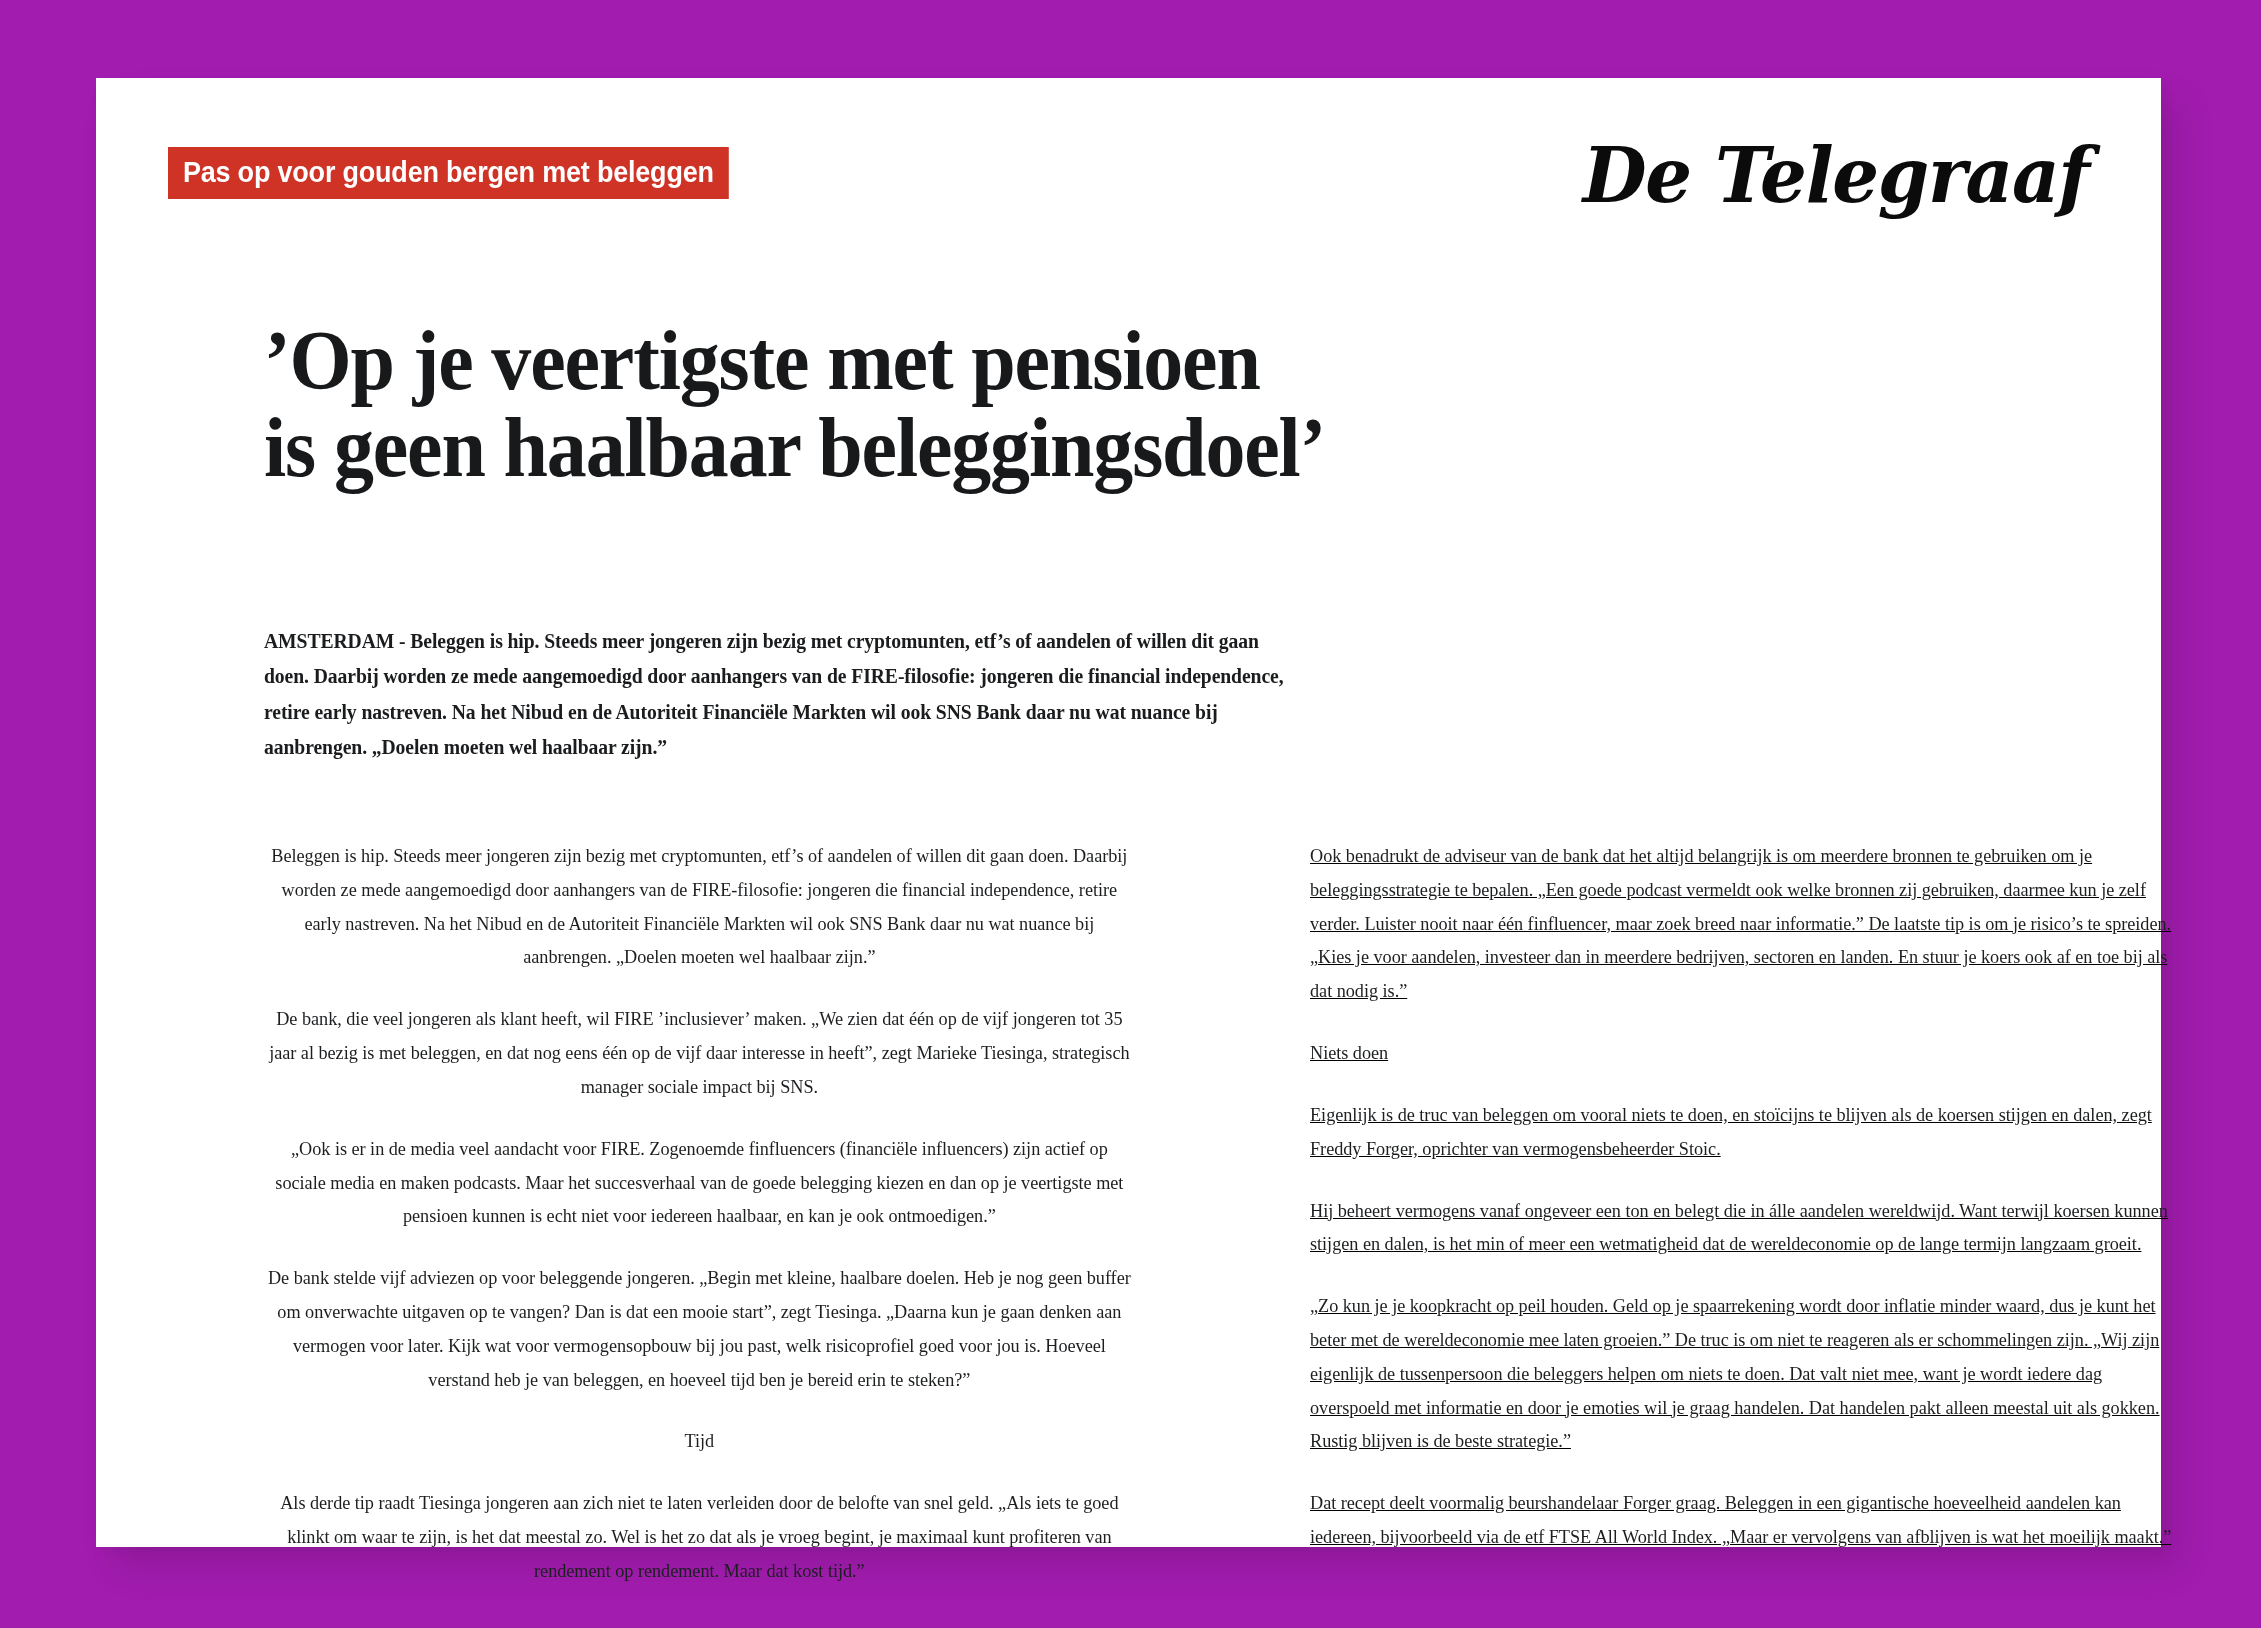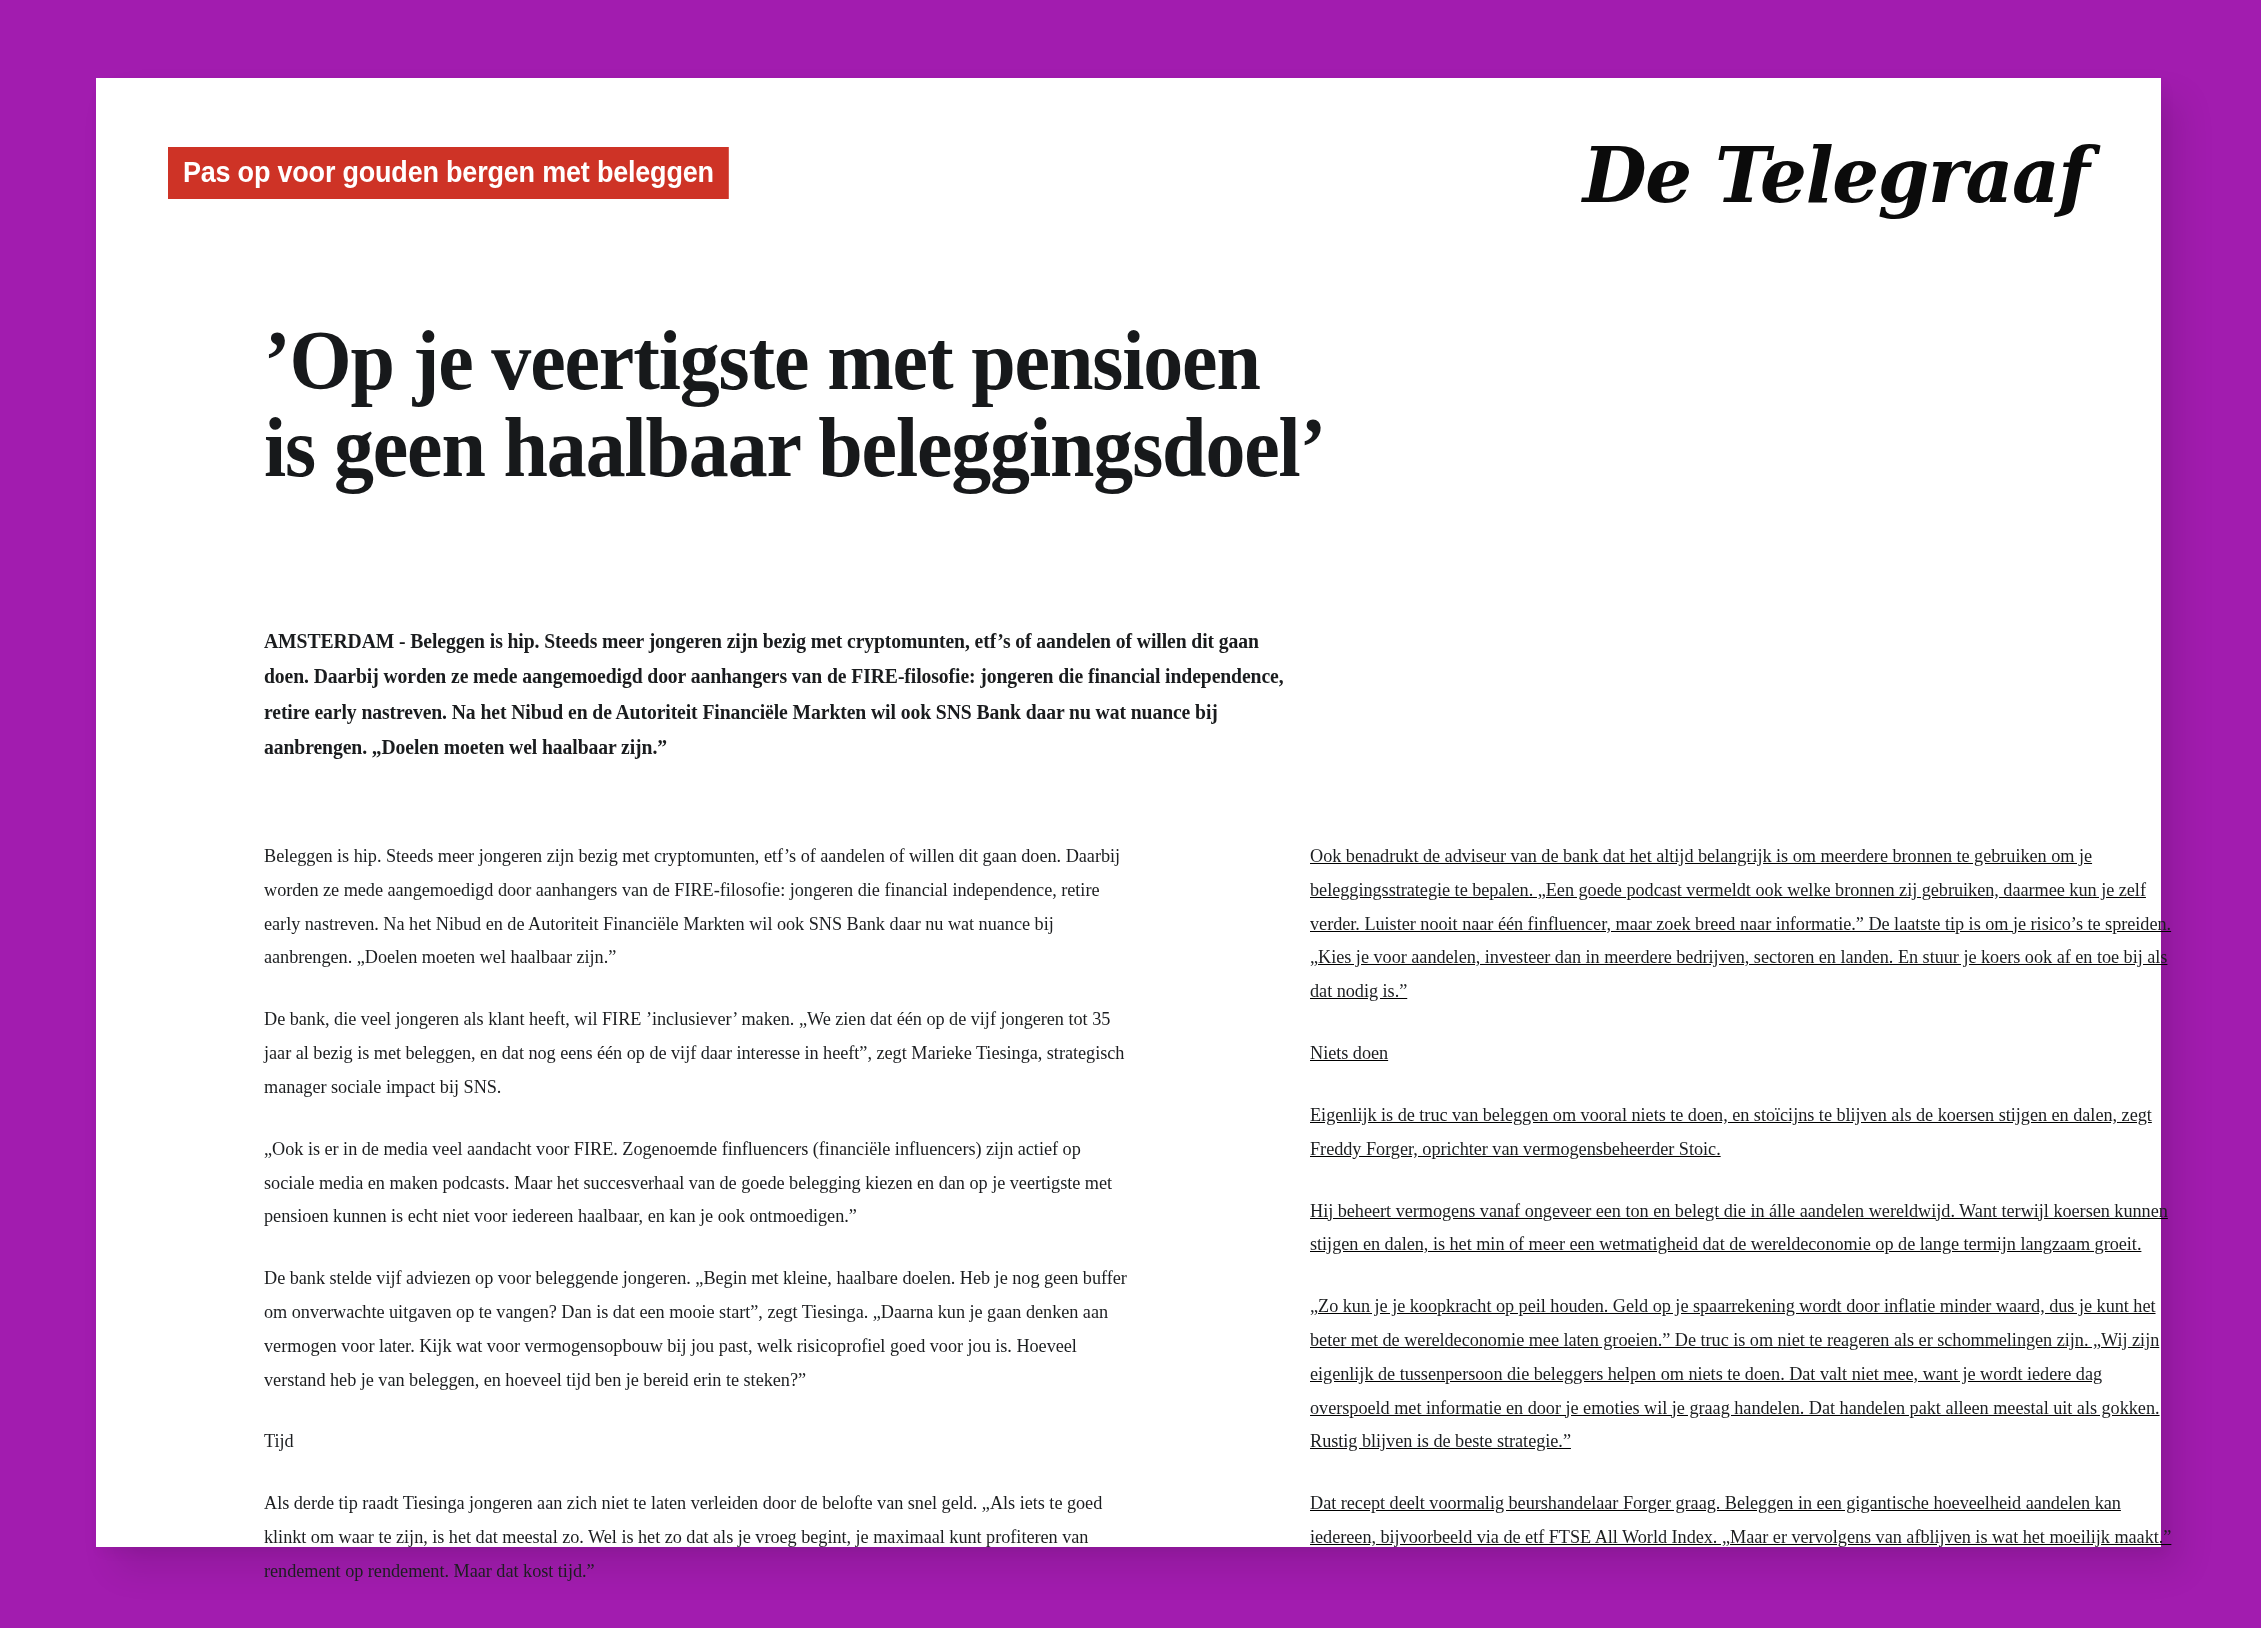--- a/index.html
+++ b/index.html
@@ -110,21 +110,21 @@
     top: 761px;
     width: 1971px;
     height: 651px;
   }
 
   .col {
     position: absolute;
     top: 0;
     width: 907px;
   }
-  .col-left  { left: 0; }
+  .col-left  { left: 0; text-align: center; }
   .col-right { left: 1046px; text-decoration: underline; }
 
   .col p, .col h3 {
     font-family: "Liberation Serif", serif;
     font-size: 19px;
     line-height: 1.78;
     color: #1c1e20;
     letter-spacing: -0.04px;
     font-weight: normal;
     transform: scaleX(0.96);

